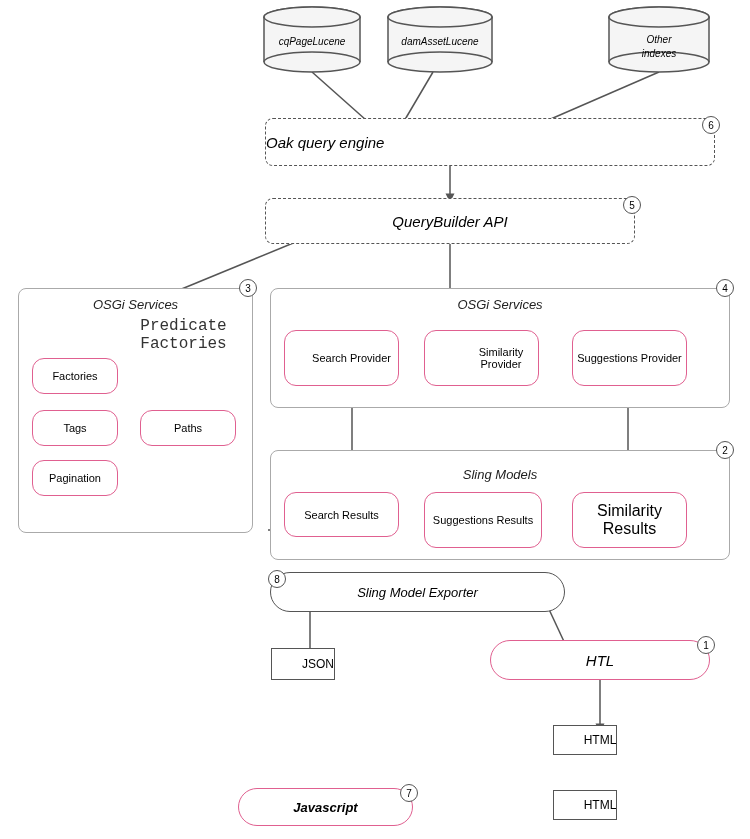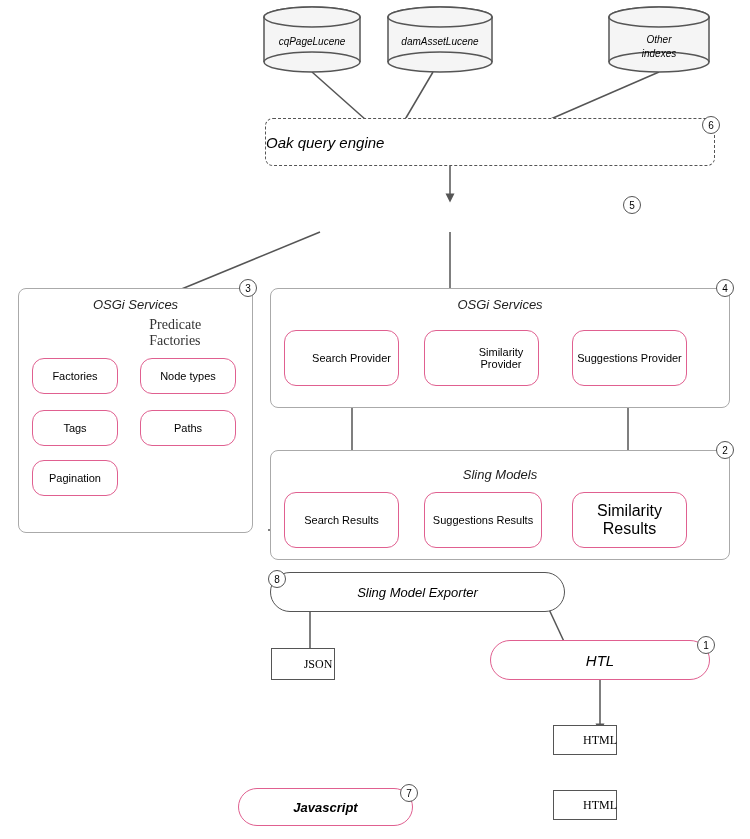--- a/index.html
+++ b/index.html
@@ -56,22 +56,22 @@
     .box-label {
       position: absolute;
       font-size: 13px;
       font-style: italic;
       font-family: Arial, sans-serif;
       color: #222;
     }
 
     .box-sublabel {
       position: absolute;
-      font-size: 14px;
-      font-family: Liberation Serif, serif;
+      font-size: 16px;
+      font-family: Liberation Mono, monospace;
       color: #333;
       margin-left: 48px;
     }
 
     .badge {
       position: absolute;
       width: 18px;
       height: 18px;
       border-radius: 50%;
       border: 1.5px solid #555;
@@ -98,21 +98,21 @@
     }
 
     .plain-box {
       position: absolute;
       border: 1.5px solid #555;
       background: #fff;
       display: flex;
       align-items: center;
       justify-content: center;
       font-size: 11px;
-      font-family: Liberation Serif, serif;
+      font-family: Liberation Sans, sans-serif;
       padding-left: 30px;
     }
 
     svg.arrows {
       position: absolute;
       top: 0;
       left: 0;
       width: 750px;
       height: 839px;
       pointer-events: none;
@@ -188,34 +188,34 @@
     <ellipse cx="52" cy="12" rx="50" ry="10" fill="#f5f5f5" stroke="#555" stroke-width="1.5"></ellipse>
     <text x="52" y="38" text-anchor="middle" font-size="10" font-family="Arial" font-style="italic">Other</text>
     <text x="52" y="52" text-anchor="middle" font-size="10" font-family="Arial" font-style="italic">indexes</text>
   </svg>
 
   <div class="dashed-box" style="left:265px; top:118px; width:450px; height:48px; display:flex; align-items:center; justify-content:flex-start;">
     <span style="font-size:15px; font-style:italic; font-family:Arial,sans-serif;">Oak query engine</span>
   </div>
   <div class="badge" style="right:265px; top:116px; left:702px;">6</div>
 
+  <div class="dashed-box" style="left:265px; top:198px; width:370px; height:46px; display:flex; align-items:center; justify-content:center;">
+    <span style="font-size:15px; font-style:italic; font-family:Arial,sans-serif;">QueryBuilder API</span>
+  </div>
   <div class="badge" style="position:absolute; left:623px; top:196px;">5</div>
 
   <div class="solid-box" style="left:18px; top:288px; width:235px; height:245px;">
     <span class="box-label" style="top:8px; left:50%; transform:translateX(-50%);">OSGi Services</span>
     <span class="box-sublabel" style="top:28px; left:50%; transform:translateX(-50%);">Predicate Factories</span>
     <div class="badge" style="position:absolute; top:-10px; right:-5px;">3</div>
   </div>
 
   <div class="small-box" style="left:32px; top:358px; width:86px; height:36px;">
     <span>Factories</span>
   </div>
-  <div class="small-box" style="left:140px; top:358px; width:96px; height:36px;">
-    <span>Node types</span>
-  </div>
   <div class="small-box" style="left:32px; top:410px; width:86px; height:36px;">
     <span>Tags</span>
   </div>
   <div class="small-box" style="left:140px; top:410px; width:96px; height:36px;">
     <span>Paths</span>
   </div>
   <div class="small-box" style="left:32px; top:460px; width:86px; height:36px;">
     <span>Pagination</span>
   </div>
 
@@ -234,21 +234,21 @@
 
   <div class="small-box" style="left:572px; top:330px; width:115px; height:56px;">
     <span style="font-size:11px;">Suggestions Provider</span>
   </div>
 
   <div class="solid-box" style="left:270px; top:450px; width:460px; height:110px;">
     <span class="box-label" style="top:16px; left:50%; transform:translateX(-50%);">Sling Models</span>
     <div class="badge" style="position:absolute; top:-10px; right:-5px;">2</div>
   </div>
 
-  <div class="small-box" style="left:284px; top:492px; width:115px; height:56px;">
+  <div class="small-box" style="left:284px; top:492px; width:115px; height:45px;">
     <span style="font-size:11px;">Search Results</span>
   </div>
 
   <div class="small-box" style="left:424px; top:492px; width:118px; height:56px;">
     <span style="font-size:11px;">Suggestions Results</span>
   </div>
 
   <div class="small-box" style="left:572px; top:492px; width:115px; height:56px;">
     <span style="font-size:16px;">Similarity Results</span>
   </div>

